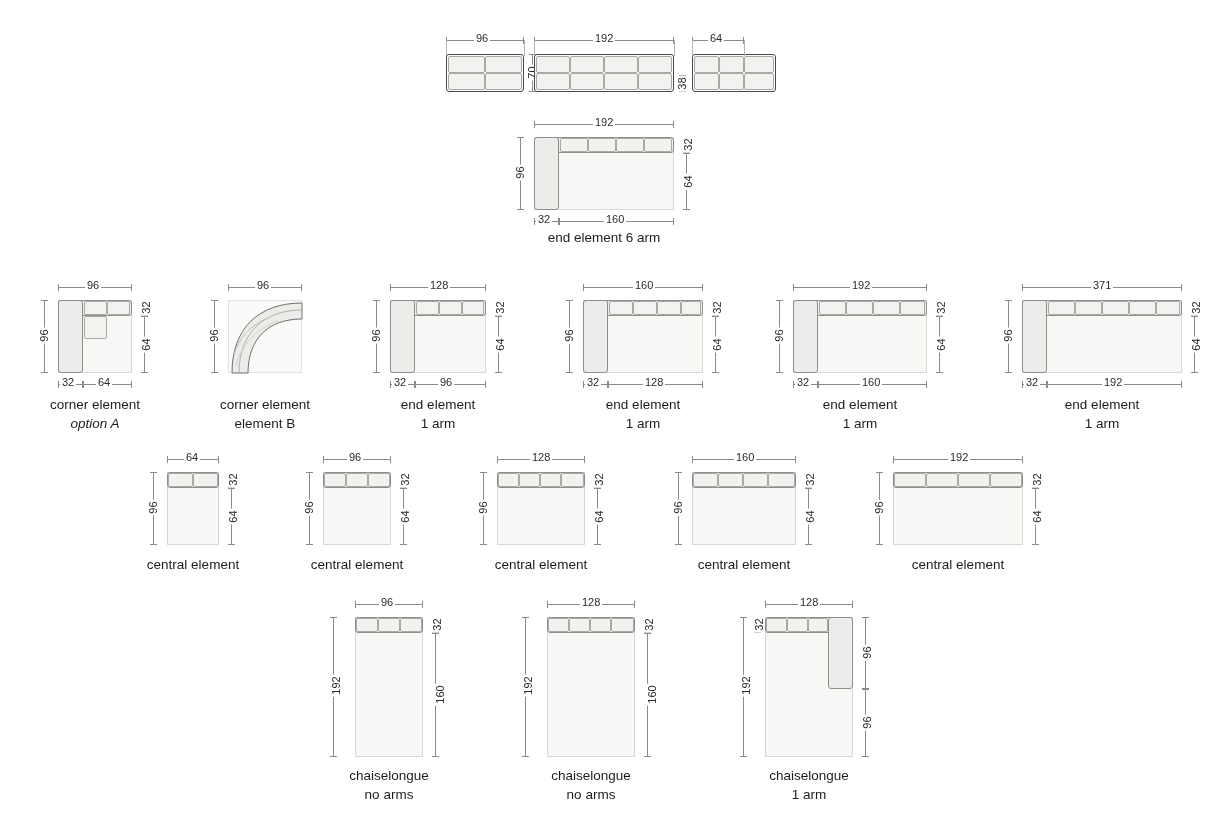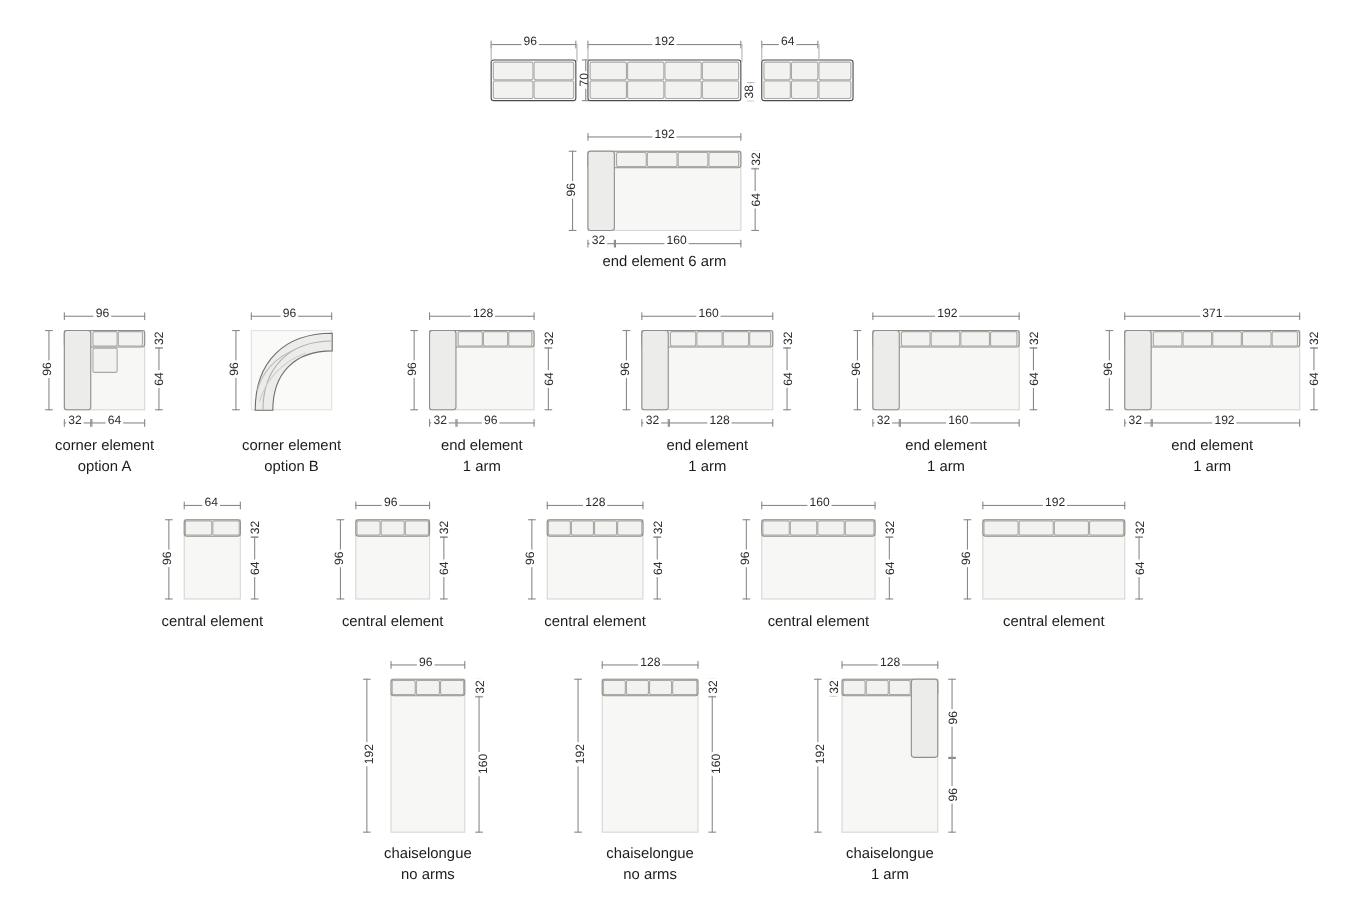--- a/index.html
+++ b/index.html
@@ -161,37 +161,37 @@
     <div class="dlabel vert" style="left:-22px; top:47px;">96</div>
     <div class="dim dim-v" style="left:86px; top:17px; height:16px;"></div>
     <div class="dlabel vert" style="left:80px; top:19px;">32</div>
     <div class="dim dim-v" style="left:86px; top:33px; height:57px;"></div>
     <div class="dlabel vert" style="left:80px; top:56px;">64</div>
     <div class="dim dim-h" style="left:0px; top:101px; width:25px;"></div>
     <div class="dlabel" style="left:2px; top:94px;">32</div>
     <div class="dim dim-h" style="left:25px; top:101px; width:49px;"></div>
     <div class="dlabel" style="left:38px; top:94px;">64</div>
     <div class="caption" style="left:-45px; top:112px; width:164px;">corner element</div>
-    <div class="caption" style="left:-45px; top:131px; width:164px;">option A</div>
+    <div class="caption" style="left:-45px; top:131px; width:164px;font-style:italic;">option A</div>
   </div>
 
   <div class="item" style="left:228px; top:283px;">
     <div class="dim dim-h" style="left:0px; top:4px; width:74px;"></div>
     <div class="dlabel" style="left:27px; top:-3px;">96</div>
     <div class="seat" style="left:0px; top:17px; width:74px; height:73px; background:#fafaf9; border-color:#e2e2de;"></div>
     <svg width="76" height="76" style="position:absolute; left:0px; top:16px;">
       <path d="M4 74 C4 30, 30 4, 74 4 L74 20 C40 20, 20 40, 20 74 Z" fill="#ececea" stroke="#6e6e6a" stroke-width="1"></path>
       <path d="M11 74 C11 35, 35 11, 74 11" fill="none" stroke="#b0b0ac" stroke-width="1"></path>
       <path d="M6 56 C10 40, 22 26, 40 19" fill="none" stroke="#bdbdb9" stroke-width="1"></path>
       <path d="M8 66 C13 47, 28 30, 50 22" fill="none" stroke="#cfcfcb" stroke-width="1"></path>
     </svg>
     <div class="dim dim-v" style="left:-14px; top:17px; height:73px;"></div>
     <div class="dlabel vert" style="left:-22px; top:47px;">96</div>
     <div class="caption" style="left:-45px; top:112px; width:164px;">corner element</div>
-    <div class="caption" style="left:-45px; top:131px; width:164px;">option B</div>
+    <div class="caption" style="left:-45px; top:131px; width:164px;">element B</div>
   </div>
 
   <div class="item" style="left:390px; top:283px;">
     <div class="dim dim-h" style="left:0px; top:4px; width:96px;"></div>
     <div class="dlabel" style="left:38px; top:-3px;">128</div>
     <div class="seat" style="left:0px; top:17px; width:96px; height:73px;"></div>
     <div class="back" style="left:0px; top:17px; width:96px; height:16px;"></div>
     <div class="back" style="left:0px; top:17px; width:25px; height:73px;"></div>
     <div class="cush" style="left:26px; top:18px; width:23px; height:14px;"></div>
     <div class="cush" style="left:49px; top:18px; width:23px; height:14px;"></div>

